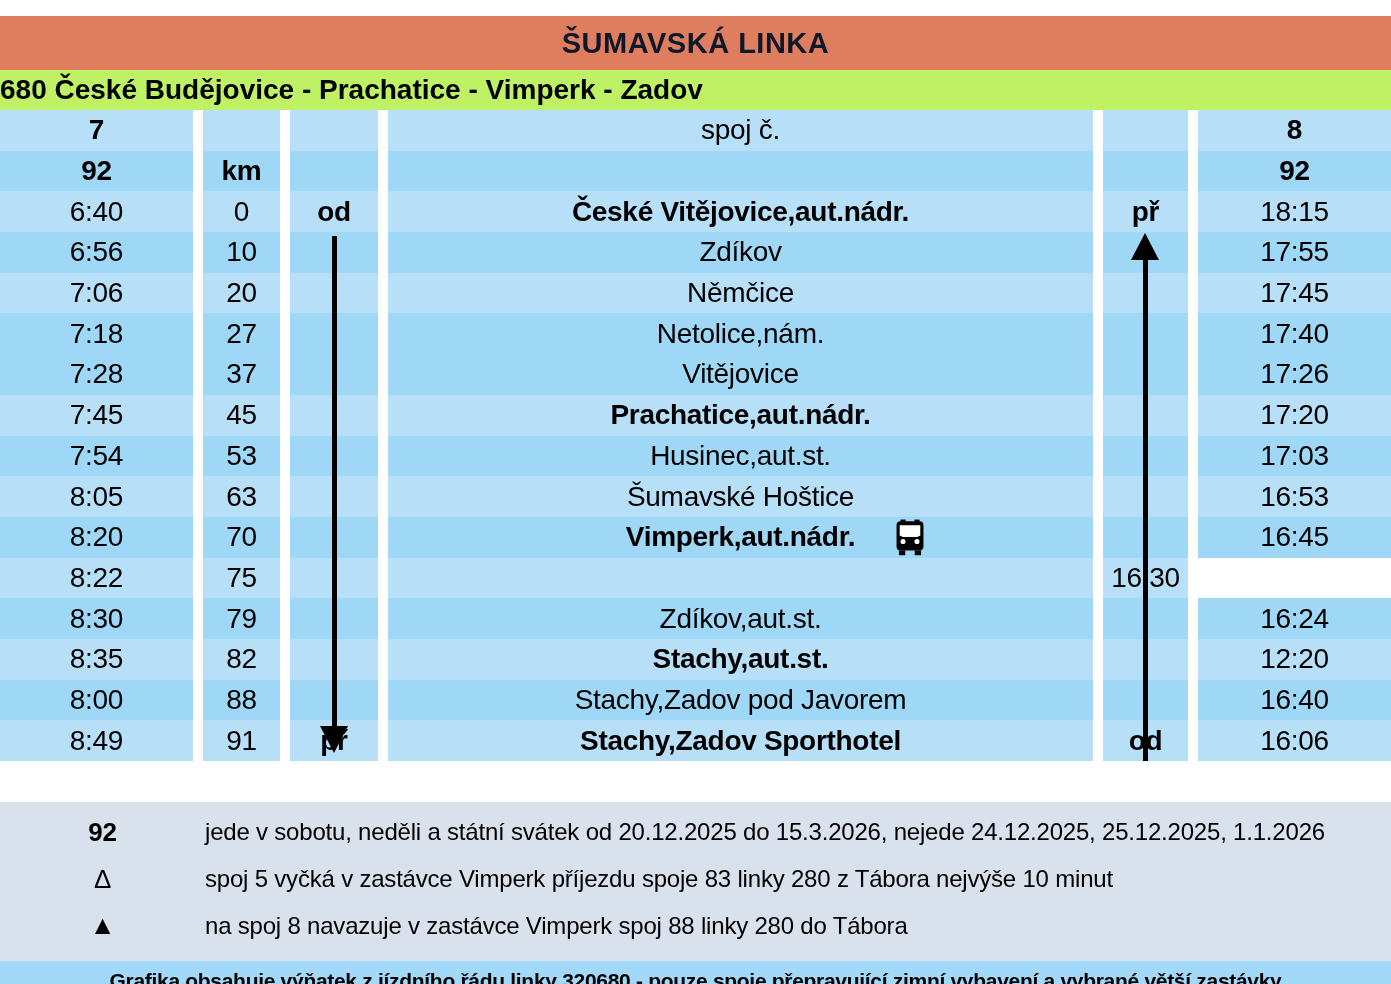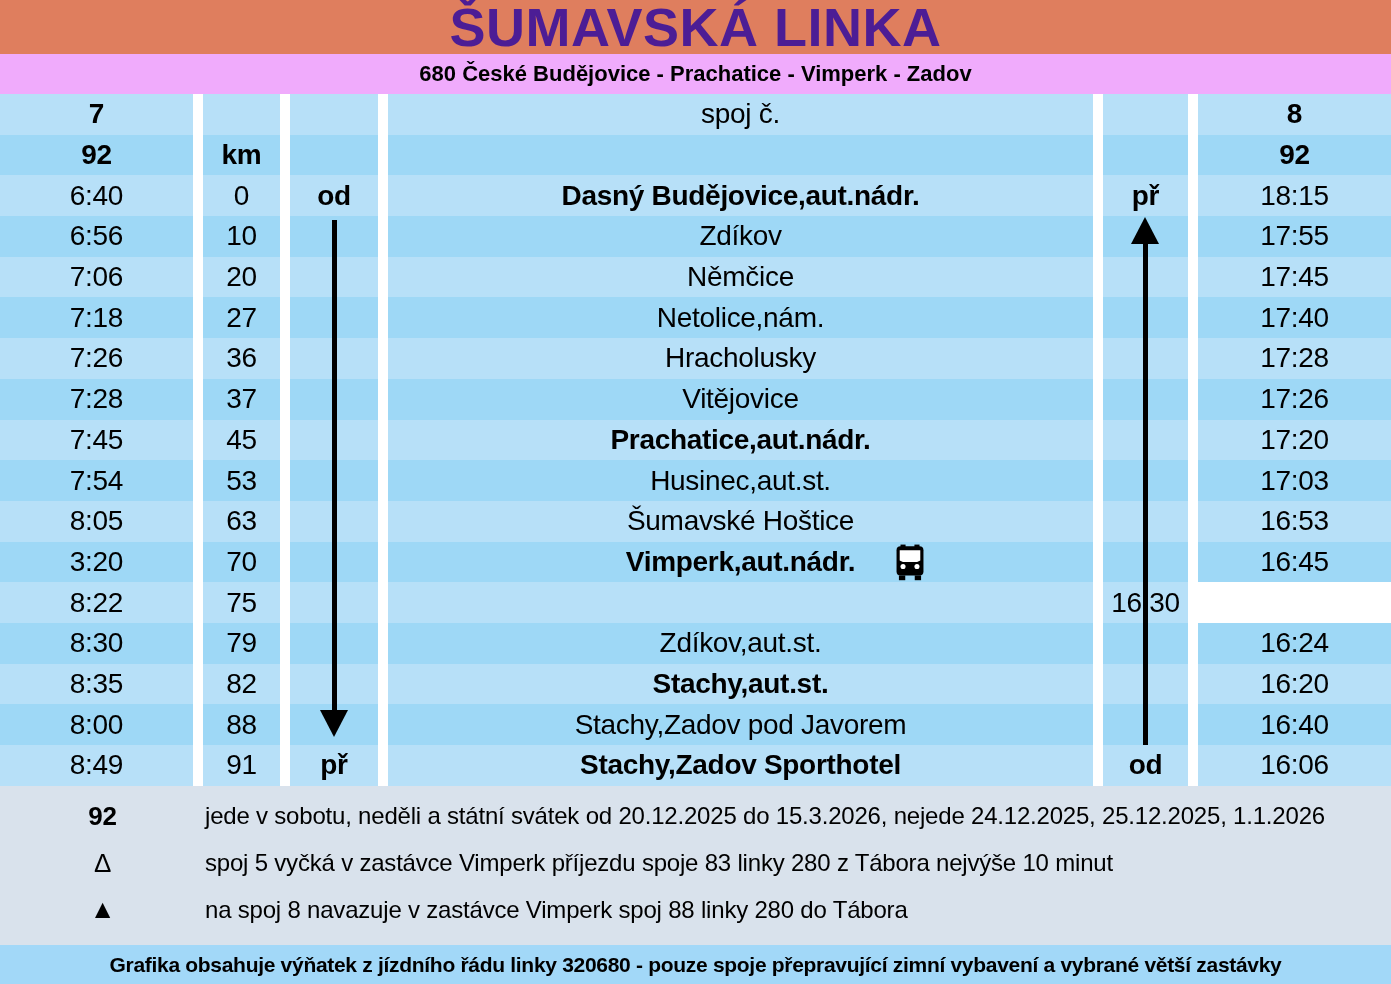--- a/index.html
+++ b/index.html
@@ -6,28 +6,28 @@
   body{
     width:1391px;height:984px;
     font-family:"Liberation Sans", sans-serif;
     color:#000;background:#fff;
     -webkit-font-smoothing:antialiased;
   }
   .page{position:relative;width:1391px;height:984px;overflow:hidden;background:#fff;}
 
   
   .title-bar{
-    height:54px;background:#df7e5e;color:#4c1d95;
+    height:54px;background:#df7e5e;color:#0f172a;
     display:flex;align-items:center;justify-content:center;
-    font-size:54px;font-weight:bold;letter-spacing:.5px;
+    font-size:29px;font-weight:bold;letter-spacing:.5px;margin-top:16px;
   }
   .subtitle-bar{
-    height:40px;background:#f0abfc;
-    display:flex;align-items:center;justify-content:center;
-    font-size:22px;font-weight:bold;
+    height:40px;background:#bef264;
+    display:flex;align-items:center;justify-content:flex-start;
+    font-size:28px;font-weight:bold;
   }
 
   
   .ttable{position:relative;height:692px;background:#fff;}
   .trow{
     display:grid;
     grid-template-columns:193px 77px 88px 705px 85px 193px;
     column-gap:10px;
     height:40.7px;
   }
@@ -127,21 +127,21 @@
           <div class="cell c-time">
             <span>6:40</span>
           </div>
           <div class="cell c-km">
             <span>0</span>
           </div>
           <div class="cell c-dir b">
             <span>od</span>
           </div>
           <div class="cell c-station b">
-            <span>Dasný Budějovice,aut.nádr.</span>
+            <span>České Vitějovice,aut.nádr.</span>
           </div>
           <div class="cell c-dir b">
             <span>př</span>
           </div>
           <div class="cell c-time">
             <span>18:15</span>
           </div>
         </div>
         <div class="trow dark">
           <div class="cell c-time">
@@ -194,40 +194,20 @@
             <span></span>
           </div>
           <div class="cell c-station">
             <span>Netolice,nám.</span>
           </div>
           <div class="cell c-dir b">
             <span></span>
           </div>
           <div class="cell c-time">
             <span>17:40</span>
-          </div>
-        </div>
-        <div class="trow light">
-          <div class="cell c-time">
-            <span>7:26</span>
-          </div>
-          <div class="cell c-km">
-            <span>36</span>
-          </div>
-          <div class="cell c-dir b">
-            <span></span>
-          </div>
-          <div class="cell c-station">
-            <span>Hracholusky</span>
-          </div>
-          <div class="cell c-dir b">
-            <span></span>
-          </div>
-          <div class="cell c-time">
-            <span>17:28</span>
           </div>
         </div>
         <div class="trow dark">
           <div class="cell c-time">
             <span>7:28</span>
           </div>
           <div class="cell c-km">
             <span>37</span>
           </div>
           <div class="cell c-dir b">
@@ -298,21 +278,21 @@
           </div>
           <div class="cell c-dir b">
             <span></span>
           </div>
           <div class="cell c-time">
             <span>16:53</span>
           </div>
         </div>
         <div class="trow dark">
           <div class="cell c-time">
-            <span>3:20</span>
+            <span>8:20</span>
           </div>
           <div class="cell c-km">
             <span>70</span>
           </div>
           <div class="cell c-dir b">
             <span></span>
           </div>
           <div class="cell c-station b">
             <span>Vimperk,aut.nádr.</span>
             <svg class="bus-icon" viewBox="0 0 24 24">
@@ -380,21 +360,21 @@
           <div class="cell c-dir b">
             <span></span>
           </div>
           <div class="cell c-station b">
             <span>Stachy,aut.st.</span>
           </div>
           <div class="cell c-dir b">
             <span></span>
           </div>
           <div class="cell c-time">
-            <span>16:20</span>
+            <span>12:20</span>
           </div>
         </div>
         <div class="trow dark">
           <div class="cell c-time">
             <span>8:00</span>
           </div>
           <div class="cell c-km">
             <span>88</span>
           </div>
           <div class="cell c-dir b">

